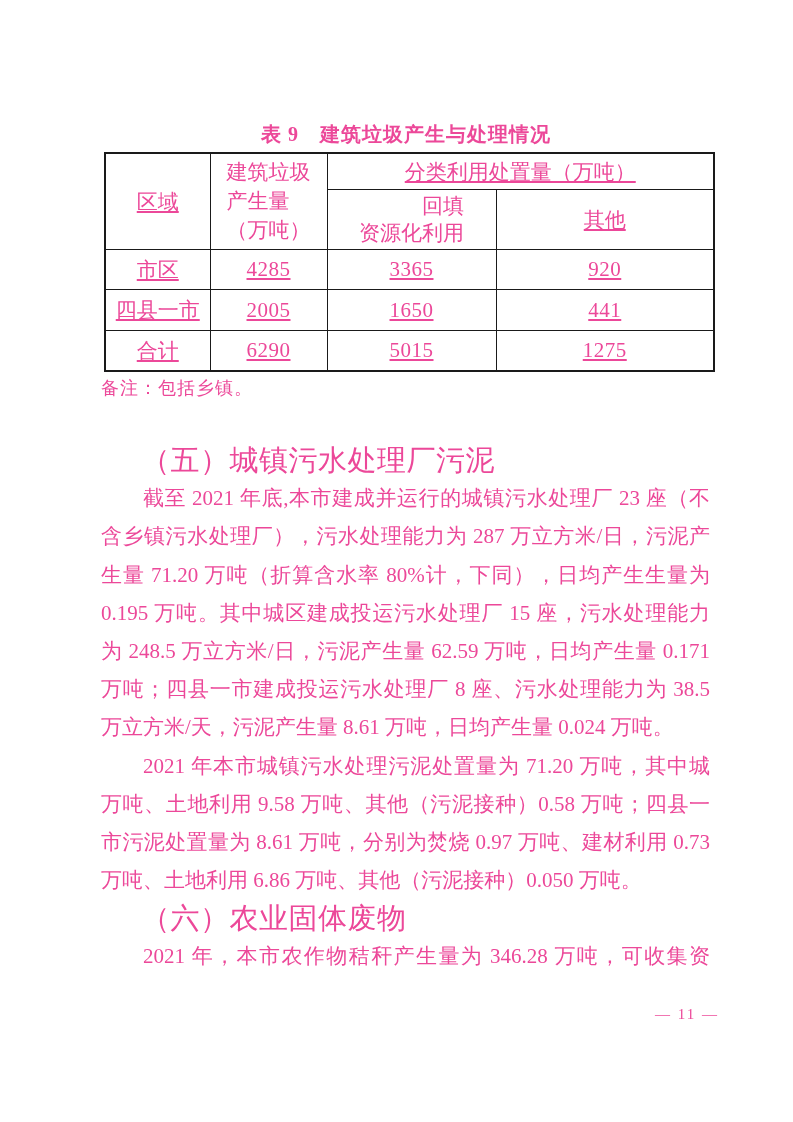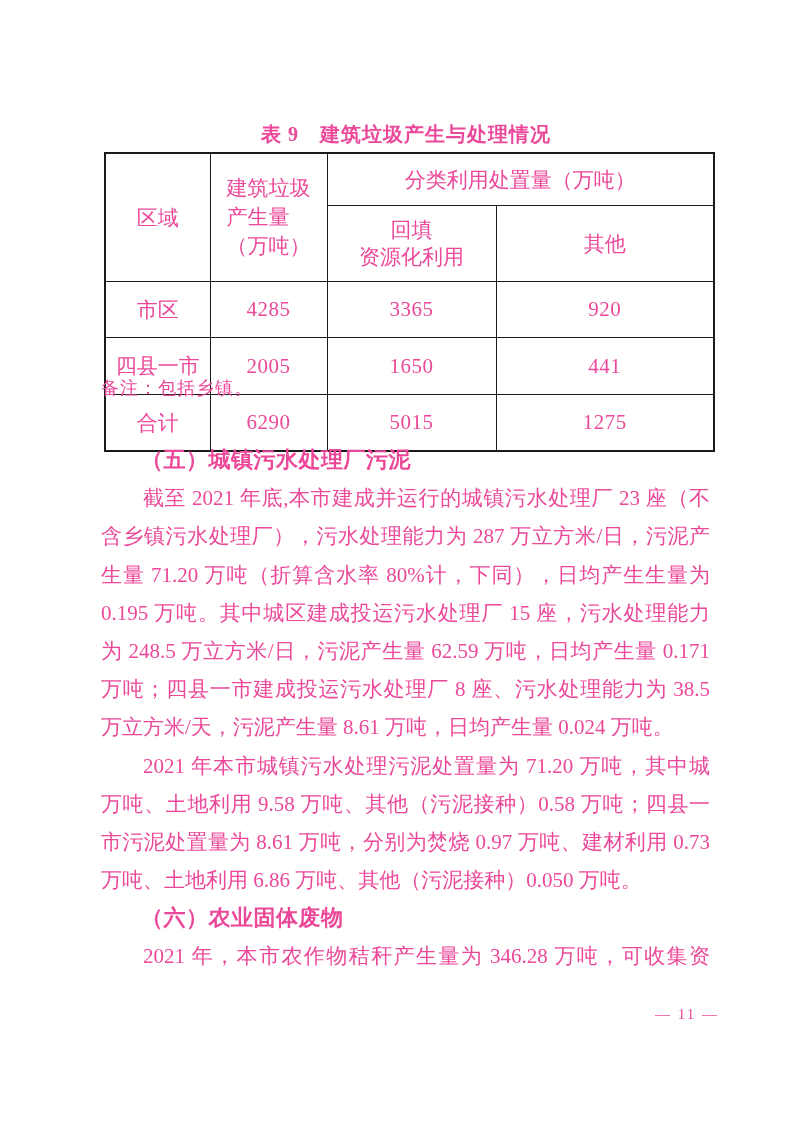--- a/index.html
+++ b/index.html
@@ -26,30 +26,31 @@
     width:609px;
     border-collapse:collapse;
     table-layout:fixed;
     border:2px solid #1a1a1a;
     font-size:21px;
   }
   table.waste-table td {
     border:1.5px solid #1a1a1a;
     text-align:center;
     vertical-align:middle;
-    padding:8px;
+    padding:0;
     overflow:hidden;
+    text-decoration:underline;
   }
   .row-h1 td { height:35px; }
   .row-h2 td { height:59px; }
   .row-d1 td { height:39px; }
   .row-d2 td { height:40px; }
   .row-d3 td { height:39px; }
   .cellblock { display:inline-block; text-align:left; line-height:29px; vertical-align:middle; }
-  .cellblock2 { display:inline-block; text-align:center; line-height:27px; vertical-align:middle; }
+  .cellblock2 { display:inline-block; text-align:right; line-height:27px; vertical-align:middle; }
   td.num { letter-spacing:0.5px;margin-top:21px; }
   
   .table-note {
     position:absolute; left:101px; top:376px;
     font-size:18px;
     letter-spacing:1px;
   }
   
   .body-text {
     position:absolute; left:101px; top:441px; width:609px;
@@ -58,21 +59,21 @@
   .line {
     height:38.2px; line-height:38.2px;
     text-align:justify; text-align-last:justify;
     white-space:normal;
     overflow:hidden;
   }
   .line.end { text-align-last:left; }
   .line.indent { text-indent:42px; }
   .sec-heading {
     height:38.2px; line-height:38.2px;
-    font-size:22px; font-weight:bold;
+    font-size:29px; font-weight:normal;
     text-indent:40px;
     text-align:left; text-align-last:left;
     letter-spacing:0.5px;
   }
   
   .page-number {
     position:absolute; right:74px; top:1006px;
     font-size:15px;
     letter-spacing:2px;
     white-space:pre;

